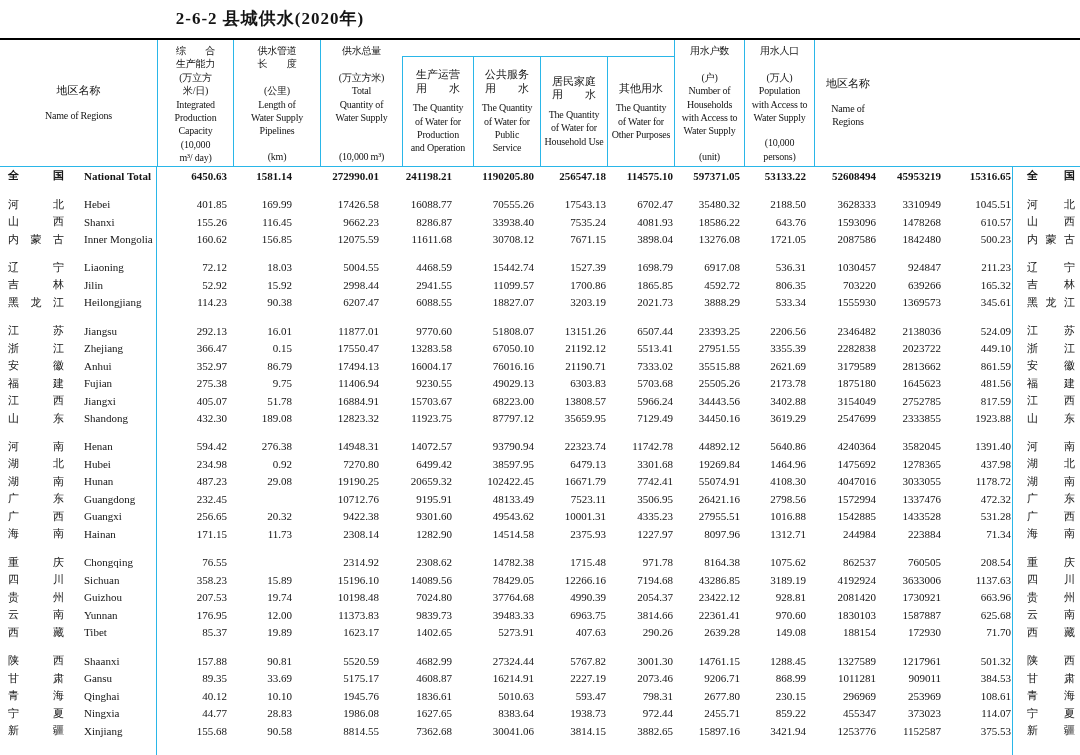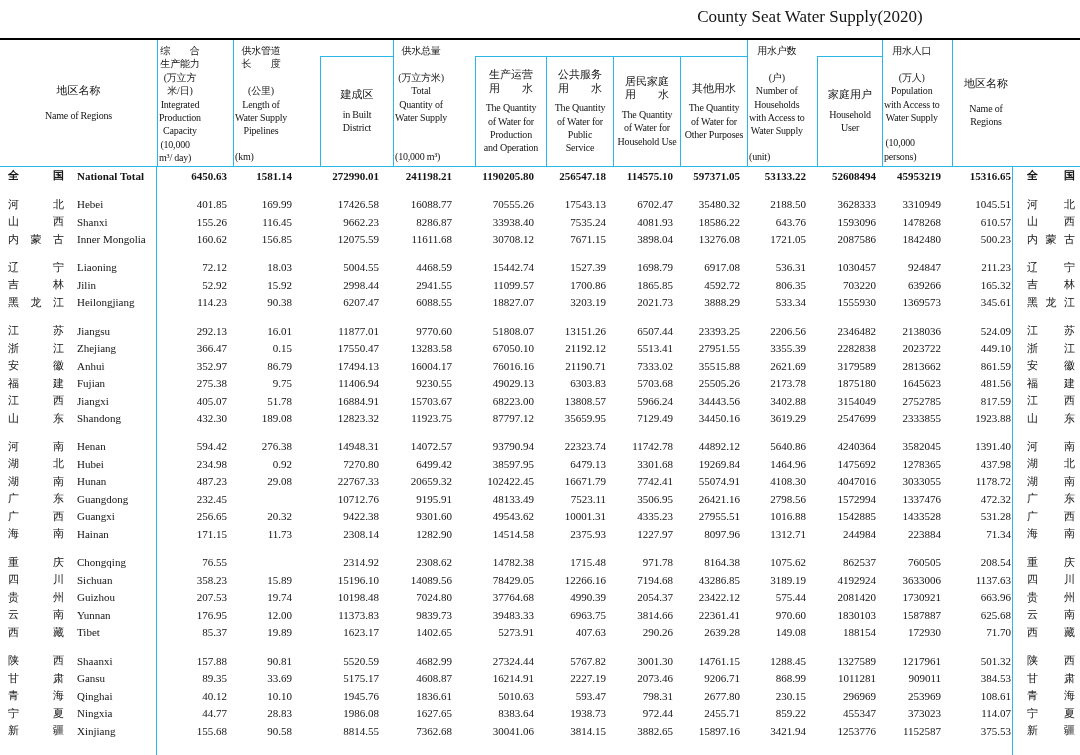--- a/index.html
+++ b/index.html
@@ -14,48 +14,48 @@
   
   .thead{display:flex;height:127px;border-bottom:1px solid var(--cy);box-sizing:border-box;}
   .hcol{box-sizing:border-box;text-align:center;line-height:13.4px;flex:none;}
   .c0{width:157px}.c1{width:76px}.c2{width:65px}.c3{width:87px}.c4{width:73px}
   .c5{width:82px}.c6{width:72px}.c7{width:67px}.c8{width:67px}.c9{width:66px}
   .c10{width:70px}.c11{width:65px}.c12{width:70px}.c13{width:67px}
   .bl{border-left:1px solid var(--cy);}
   .hzh{font-size:11px;white-space:pre-line;}
   .hen{font-size:10px;white-space:pre-line;letter-spacing:-0.2px;}
   .vfull{display:flex;flex-direction:column;justify-content:space-between;
-         align-items:flex-start;padding:4px 1px 3px;height:100%;box-sizing:border-box;}
+         align-items:center;padding:4px 1px 3px;height:100%;box-sizing:border-box;}
   .vcenter{display:flex;flex-direction:column;justify-content:center;
            align-items:center;gap:11px;height:100%;box-sizing:border-box;}
   .box{border:1px solid var(--cy);border-bottom:none;margin-top:16px;
        height:calc(100% - 16px);box-sizing:border-box;display:flex;flex-direction:column;
        justify-content:center;align-items:center;gap:6px;}
   .box.no-r{border-right:none;}
   .box.no-l{border-left:none;}
   
   .tbody{position:relative;height:590px;overflow:hidden;}
   .vline{position:absolute;top:0;bottom:0;width:1px;background:var(--cy);}
   .vl-a{left:156px}.vl-b{left:1012px}
   .trow{display:flex;height:17.5px;align-items:center;font-size:11px;}
   .trow.bold{font-weight:bold;}
   .spacer{height:10.8px;}
   .cell{box-sizing:border-box;flex:none;}
   .cell.num{text-align:right;padding-right:6px;font-variant-numeric:tabular-nums;}
   .cell.regL{display:flex;align-items:center;padding-left:8px;}
   .cell.regR{display:flex;align-items:center;padding-left:10px;}
   .zh-j{display:inline-flex;justify-content:space-between;width:56px;}
   .regR .zh-j{width:48px;}
-  .reg-en{margin-left:13px;white-space:nowrap;}
+  .reg-en{margin-left:20px;white-space:nowrap;}
 </style>
 </head>
 <body>
 
 <div class="titlebar">
-  <div class="title-en">County Seat Water Supply(2020)</div>
+  <div class="title-zh">2-6-2  县城供水(2020年)</div>
 </div>
 
 <div class="grid">
 
   <div class="thead">
     <div class="hcol c0">
       <div class="vcenter">
         <span class="hzh">地区名称</span>
         <span class="hen">Name of Regions</span>
       </div>
@@ -78,27 +78,20 @@
         <span class="hen">供水管道
 长　　度
 
 (公里)
 Length of
 Water Supply
 Pipelines</span>
         <span class="hen">(km)</span>
       </div>
     </div>
-    <div class="hcol c4">
-      <div class="box no-r">
-        <span class="hzh">建成区</span>
-        <span class="hen">in Built
-District</span>
-      </div>
-    </div>
     <div class="hcol c5 bl">
       <div class="vfull">
         <span class="hen">供水总量
 
 (万立方米)
 Total
 Quantity of
 Water Supply</span>
         <span class="hen">(10,000 m³)</span>
       </div>
@@ -143,27 +136,20 @@
     <div class="hcol c10 bl">
       <div class="vfull">
         <span class="hen">用水户数
 
 (户)
 Number of
 Households
 with Access to
 Water Supply</span>
         <span class="hen">(unit)</span>
-      </div>
-    </div>
-    <div class="hcol c11">
-      <div class="box no-r">
-        <span class="hzh">家庭用户</span>
-        <span class="hen">Household
-User</span>
       </div>
     </div>
     <div class="hcol c12 bl">
       <div class="vfull">
         <span class="hen">用水人口
 
 (万人)
 Population
 with Access to
 Water Supply</span>
@@ -599,21 +585,21 @@
       <div class="trow">
         <div class="cell regL c0">
           <div class="zh-j">
             <div class="">湖</div>
             <div class="">南</div>
           </div>
           <div class="reg-en">Hunan</div>
         </div>
         <div class="cell num c1">487.23</div>
         <div class="cell num c2">29.08</div>
-        <div class="cell num c3">22767.33</div>
+        <div class="cell num c3">19190.25</div>
         <div class="cell num c4">20659.32</div>
         <div class="cell num c5">102422.45</div>
         <div class="cell num c6">16671.79</div>
         <div class="cell num c7">7742.41</div>
         <div class="cell num c8">55074.91</div>
         <div class="cell num c9">4108.30</div>
         <div class="cell num c10">4047016</div>
         <div class="cell num c11">3033055</div>
         <div class="cell num c12">1178.72</div>
         <div class="cell regR c13">
@@ -768,21 +754,21 @@
           <div class="reg-en">Guizhou</div>
         </div>
         <div class="cell num c1">207.53</div>
         <div class="cell num c2">19.74</div>
         <div class="cell num c3">10198.48</div>
         <div class="cell num c4">7024.80</div>
         <div class="cell num c5">37764.68</div>
         <div class="cell num c6">4990.39</div>
         <div class="cell num c7">2054.37</div>
         <div class="cell num c8">23422.12</div>
-        <div class="cell num c9">575.44</div>
+        <div class="cell num c9">928.81</div>
         <div class="cell num c10">2081420</div>
         <div class="cell num c11">1730921</div>
         <div class="cell num c12">663.96</div>
         <div class="cell regR c13">
           <div class="zh-j">
             <div class="">贵</div>
             <div class="">州</div>
           </div>
         </div>
       </div>

